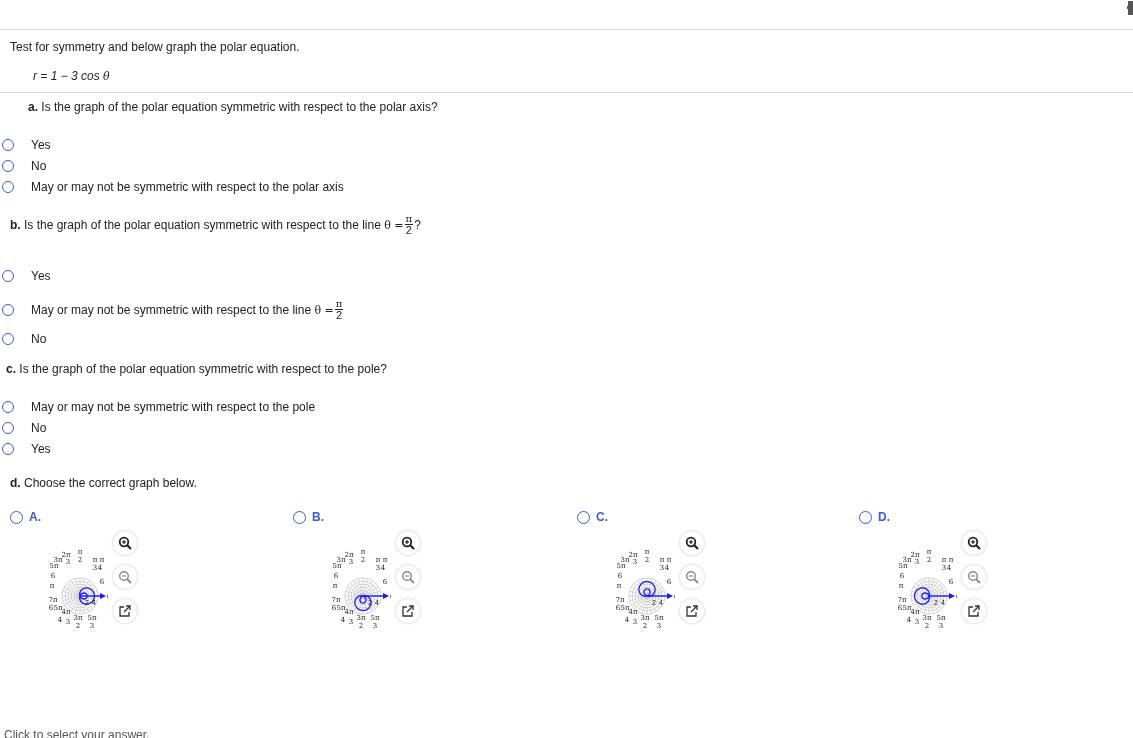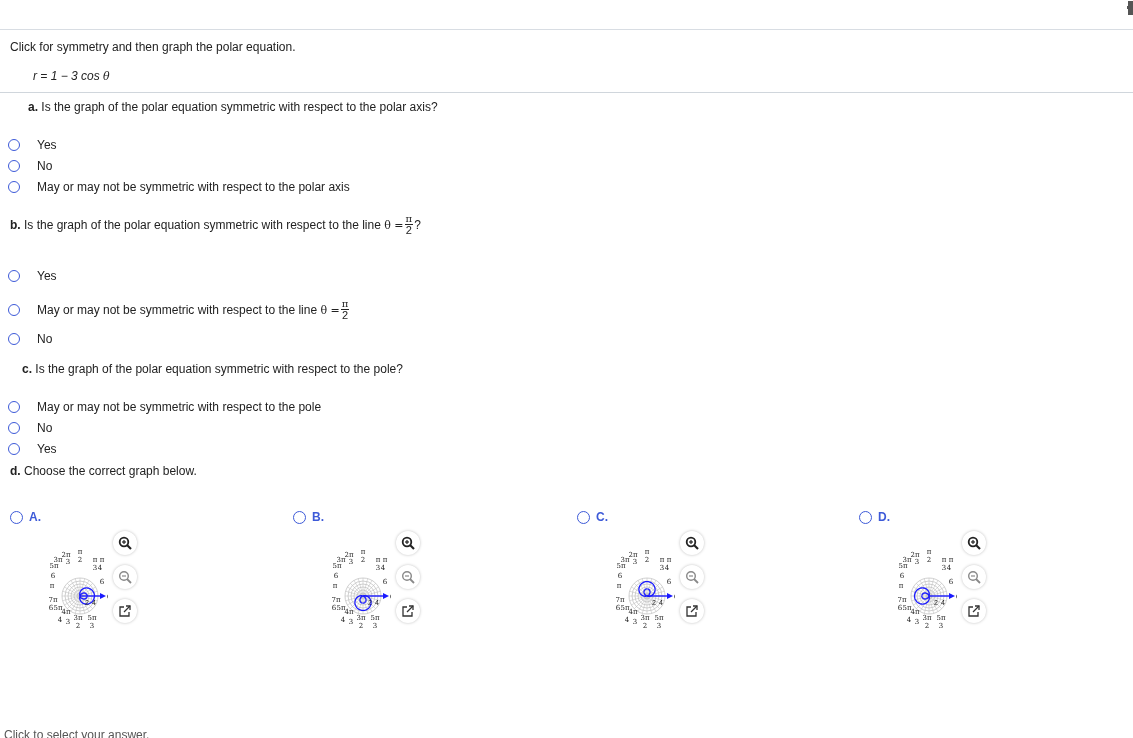--- a/index.html
+++ b/index.html
@@ -9,21 +9,21 @@
     background: #ffffff; color: #222;
     font-family: "Liberation Sans", "DejaVu Sans", sans-serif; font-size: 12px;
   }
   .topline { position: absolute; left: 0; top: 29px; width: 1133px; height: 1px; background: #d8dde3; }
   .corner-icon { position: absolute; right: 0; top: 0; width: 6px; height: 16px; }
   .abs { position: absolute; white-space: nowrap; }
   .sep { position: absolute; left: 0; top: 92px; width: 1133px; height: 1px; background: #d0d6dc; }
   .equation { font-family: "Liberation Sans", sans-serif; font-style: italic; }
   .equation .theta { font-family: "DejaVu Serif", serif; font-size: 11px; }
   .q b { font-weight: bold; }
-  .opt { position: absolute; left: 8px; display: flex; align-items: center; height: 16px; cursor: pointer; text-align: right; }
+  .opt { position: absolute; left: 2px; display: flex; align-items: center; height: 16px; cursor: pointer; text-align: right; }
   .radio {
     width: 12px; height: 12px; border: 1.2px solid #3d5ad8; border-radius: 50%;
     background: #fff; flex: 0 0 auto;
   }
   .opt-label { margin-left: 17px; white-space: nowrap; }
   .frac { display: inline-flex; flex-direction: column; align-items: center; vertical-align: middle; line-height: 1; margin: 0 1px; }
   .frac .num { font-family: "DejaVu Serif", serif; font-size: 10px; padding: 0 1px; }
   .frac .den { border-top: 1px solid #222; font-size: 11px; padding: 0 1px; }
   .theta { font-family: "DejaVu Serif", serif; font-size: 11px; }
   .choice-head { position: absolute; display: flex; align-items: center; cursor: pointer; }
@@ -38,21 +38,21 @@
 </style>
 </head>
 <body>
 
 <div class="topline"></div>
 <svg class="corner-icon" viewBox="0 0 6 16">
     <rect x="1" y="1" width="5" height="14" fill="#555"></rect>
     <rect x="0" y="6" width="2" height="3" fill="#555"></rect>
   </svg>
 
-<div class="abs" style="left:10px; top:40px;">Click for symmetry and then graph the polar equation.</div>
+<div class="abs" style="left:10px; top:40px;">Test for symmetry and below graph the polar equation.</div>
 <div class="abs equation" style="left:33px; top:69px;">
   <span>r = 1 − 3 cos</span>
   <span class="theta">θ</span>
 </div>
 <div class="sep"></div>
 
 <div class="abs q" style="left:28px; top:100px;">
   <b>a.</b>
   <span>Is the graph of the polar equation symmetric with respect to the polar axis?</span>
 </div>
@@ -92,38 +92,38 @@
       <span class="num">π</span>
       <span class="den">2</span>
     </span>
   </span>
 </div>
 <div class="opt" style="top:331px;">
   <span class="radio"></span>
   <span class="opt-label">No</span>
 </div>
 
-<div class="abs q" style="left:22px; top:362px;text-align:center;">
+<div class="abs q" style="left:6px; top:362px;text-align:center;">
   <b>c.</b>
   <span>Is the graph of the polar equation symmetric with respect to the pole?</span>
 </div>
 <div class="opt" style="top:399px;">
   <span class="radio"></span>
   <span class="opt-label">May or may not be symmetric with respect to the pole</span>
 </div>
 <div class="opt" style="top:420px;">
   <span class="radio"></span>
   <span class="opt-label">No</span>
 </div>
 <div class="opt" style="top:441px;">
   <span class="radio"></span>
   <span class="opt-label">Yes</span>
 </div>
 
-<div class="abs q" style="left:10px; top:464px;">
+<div class="abs q" style="left:10px; top:476px;">
   <b>d.</b>
   <span>Choose the correct graph below.</span>
 </div>
 
 <div id="choices">
     <div class="choice-head" style="left: 10px; top: 510px;">
       <span class="radio"></span>
       <span class="choice-letter">A.</span>
     </div>
     <svg width="70" height="90" viewBox="0 0 70 90" style="position: absolute; left: 38px; top: 550px;">

